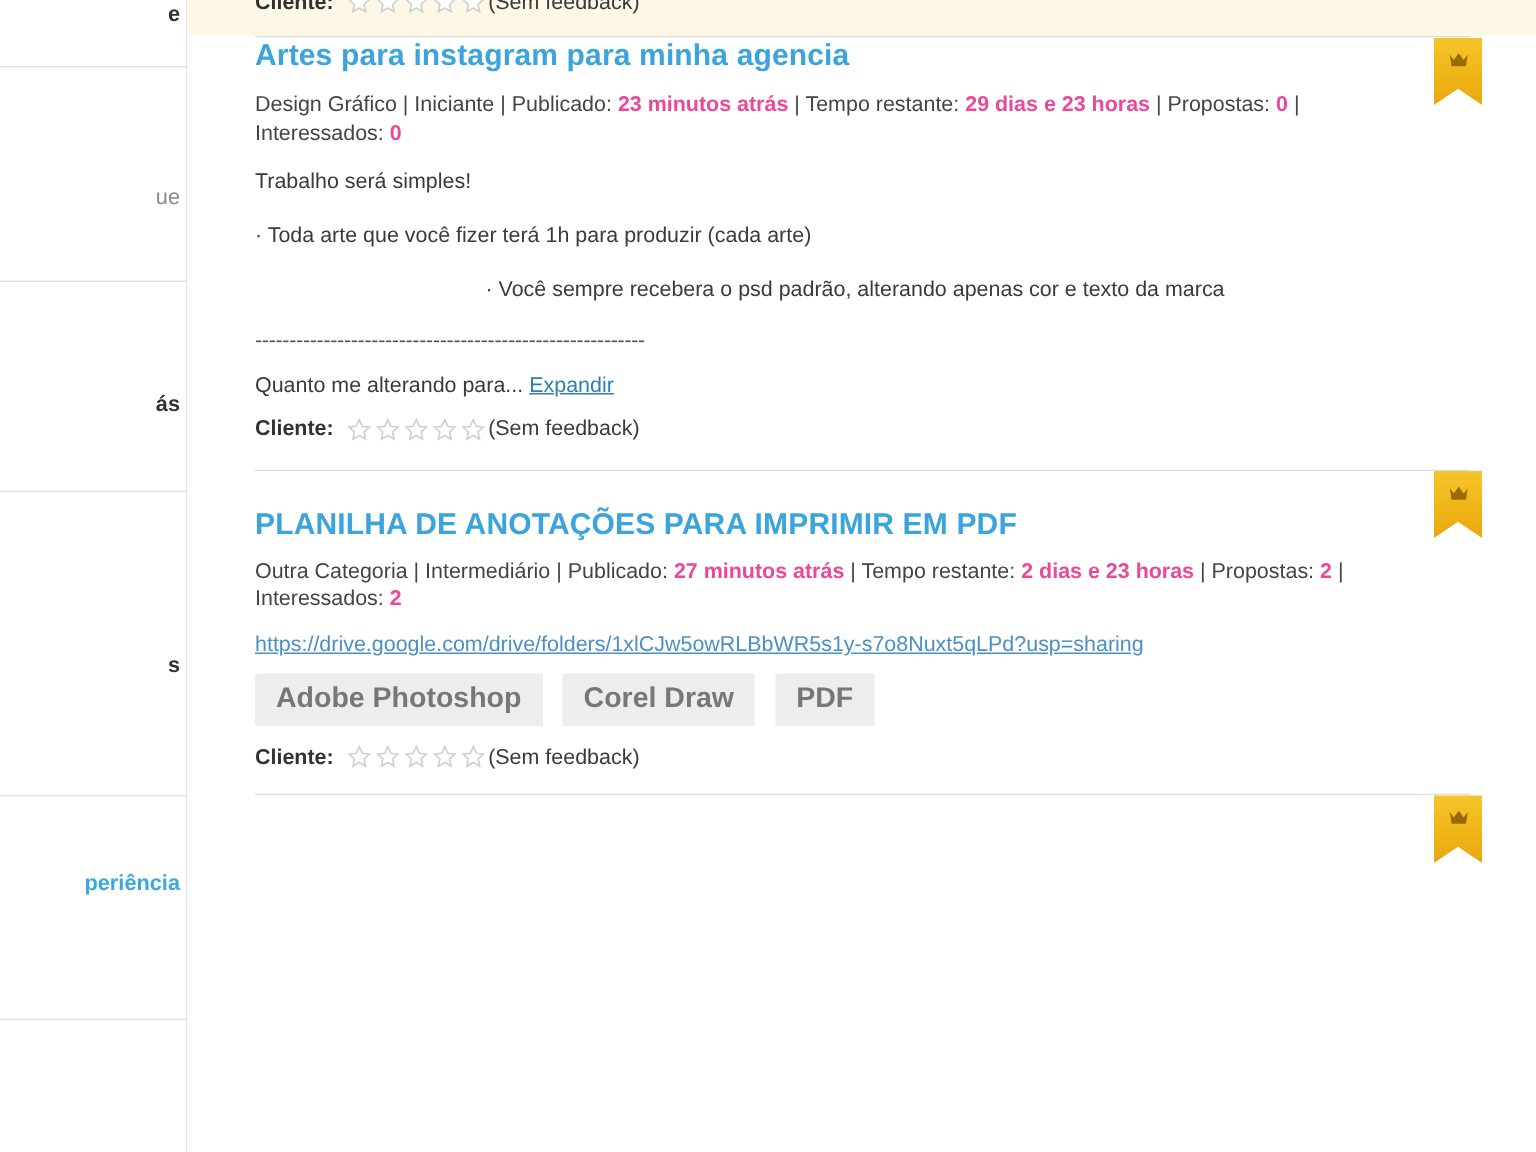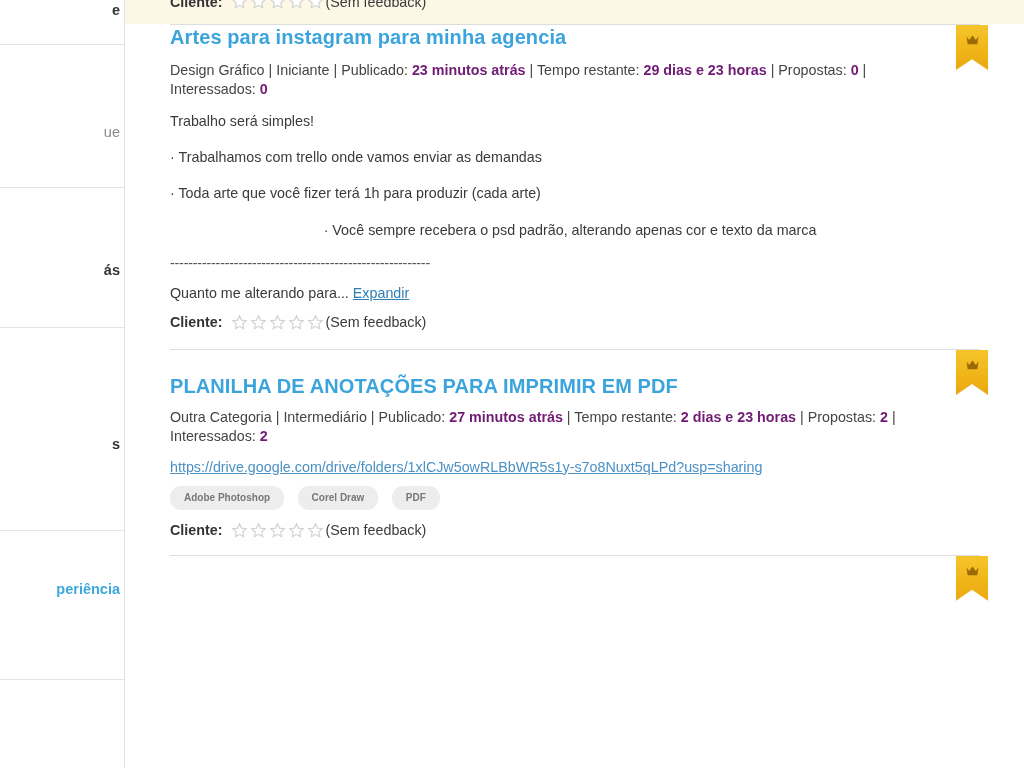--- a/index.html
+++ b/index.html
@@ -97,21 +97,21 @@
     cursor: pointer;
   }
 
   .job-meta {
     margin: 11px 0 0 0;
     font-size: 14.3px;
     color: #444444;
     line-height: 1.32;
     max-width: 800px;
   }
-  .job-meta b { color: #701a75; font-weight: bold; }
+  .job-meta b { color: #ec4899; font-weight: bold; }
 
   .job-body {
     font-size: 14.3px;
     color: #3a3a3a;
     line-height: 1.35;
     margin: 13px 0 0 0;
     max-width: 800px;
   }
   .job-body.tight { margin-top: 10px; }
 
@@ -143,23 +143,23 @@
     margin: 13px 0 0 0;
     word-break: break-all;
     cursor: pointer;
   }
 
   .tag-row { margin: 10px 0 0 0; }
   .tag {
     display: inline-block;
     background: #ededed;
     color: #777777;
-    font-size: 10px;
+    font-size: 19px;
     font-weight: bold;
-    border-radius: 11px;
+    border-radius: 1px;
     padding: 6px 14px 7px 14px;
     margin-right: 9px;
     cursor: pointer;
   }
 
   .client-row {
     margin: 13px 0 0 0;
     font-size: 14.3px;
     color: #3a3a3a;
     display: flex;
@@ -239,21 +239,20 @@
         <b>29 dias e 23 horas</b>
         <span> | </span>
         <span>Propostas:</span>
         <b>0</b>
         <span> | </span><br>
         <span>Interessados:</span>
         <b>0</b>
       </p>
 
       <p class="job-body">Trabalho será simples!</p>
-      <p class="job-body" style="margin-top:17px;">· Trabalhamos com trello onde vamos enviar as demandas</p>
       <p class="job-body" style="margin-top:17px;">· Toda arte que você fizer terá 1h para produzir (cada arte)</p>
       <p class="job-body" style="margin-top:17px;text-align:center;">· Você sempre recebera o psd padrão, alterando apenas cor e texto da marca</p>
       <p class="dash-rule">---------------------------------------------------------</p>
 
       <p class="expand-line">
         <span>Quanto me alterando para...</span>
         <span class="expand-link">Expandir</span>
       </p>
 
       <div class="client-row">

